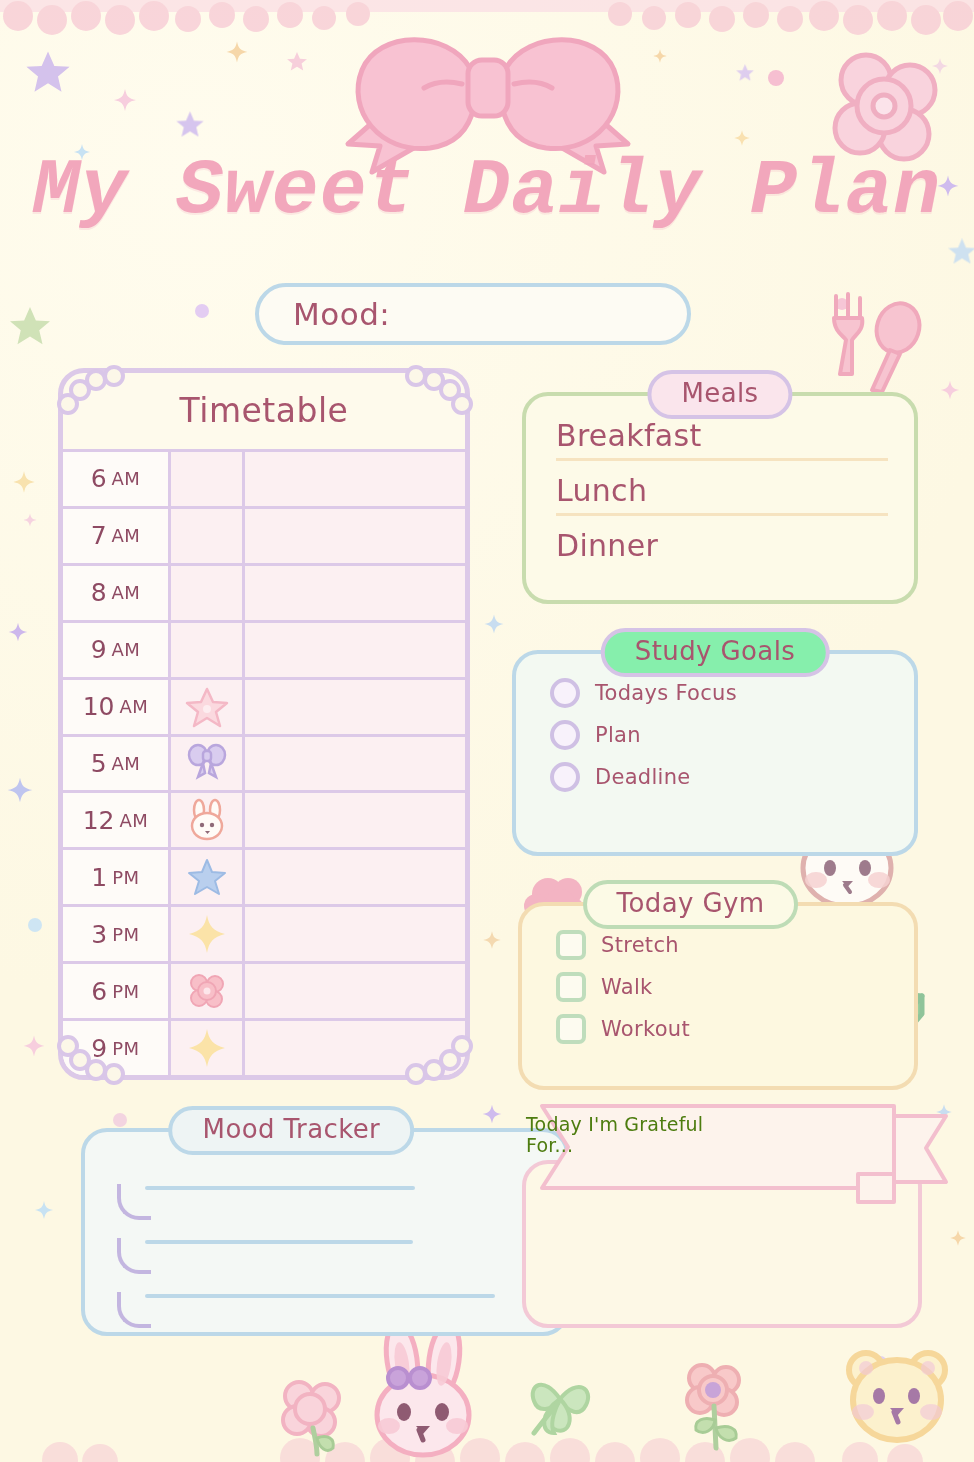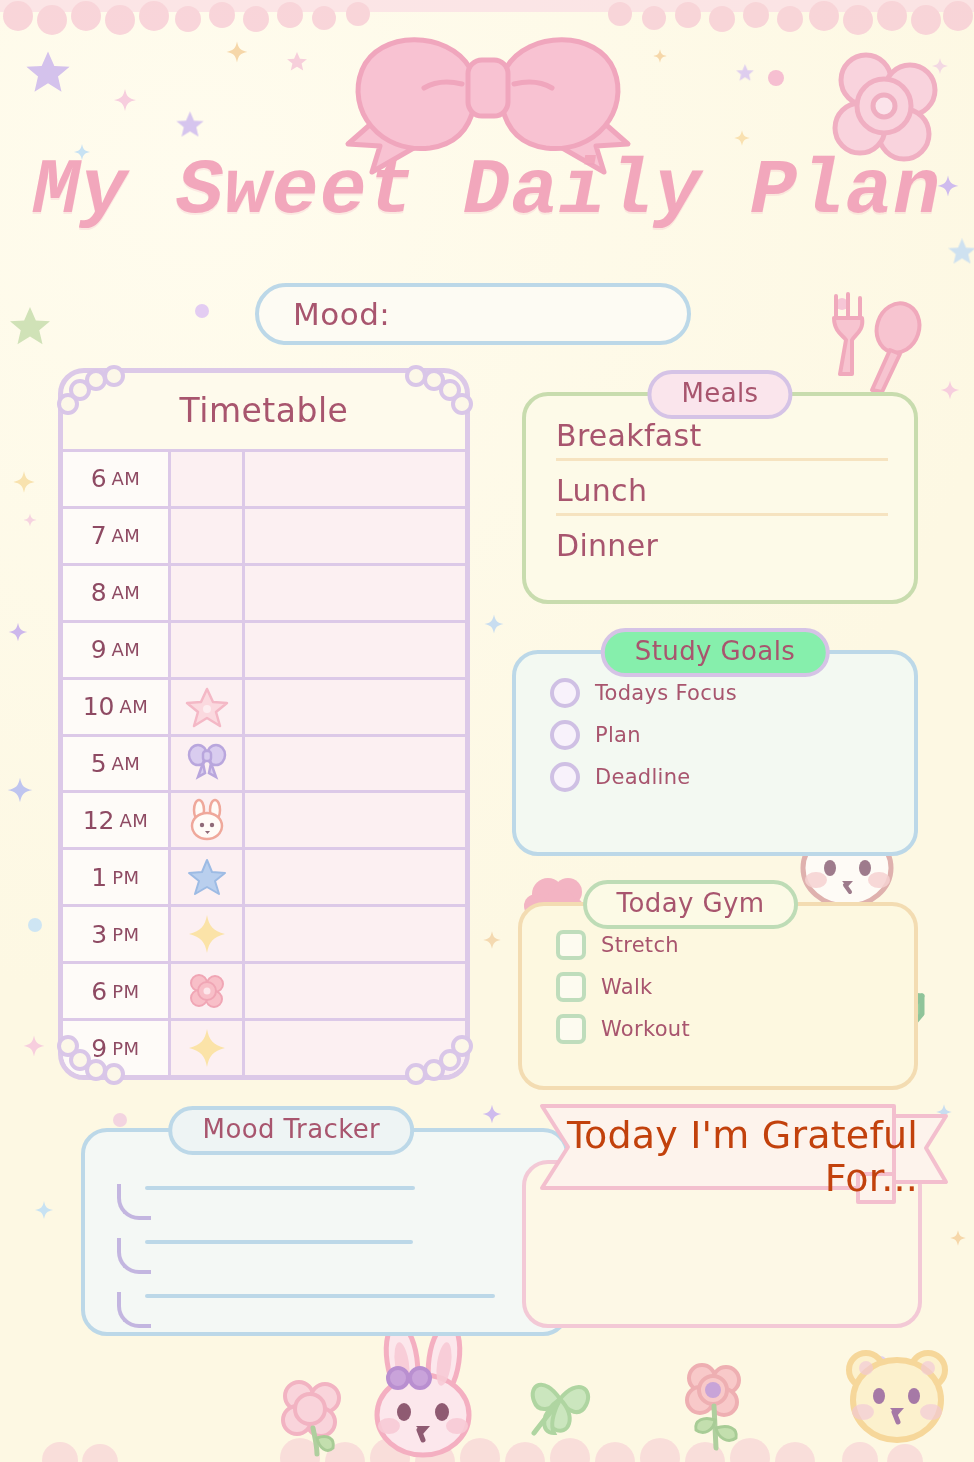--- a/index.html
+++ b/index.html
@@ -127,22 +127,22 @@
     border:4px solid #C3B6E0;border-right:none;border-top:none;
     border-radius:0 0 0 22px;box-sizing:border-box;}
 
   
   #grateful{
     left:522px;top:1160px;width:400px;height:168px;
     border:4px solid #F3C9D6;border-radius:26px;background:#FDF8E6;
   }
   .ribbon{position:absolute;left:-24px;top:-62px;width:448px;height:116px;}
   .ribbon-text{
-    position:absolute;left:0;right:0;top:14px;text-align:right;
-    font-size:38px;line-height:1.13;color:#c2410c;letter-spacing:.2px;
+    position:absolute;left:0;right:0;top:14px;text-align:left;
+    font-size:19px;line-height:1.13;color:#4d7c0f;letter-spacing:.2px;
   }
 </style>
 </head>
 <body>
 
 <div class="page">
 
   <div class="deco" style="position:absolute;inset:0;">
     <svg width="974" height="1462" viewBox="0 0 974 1462">
       <defs>

